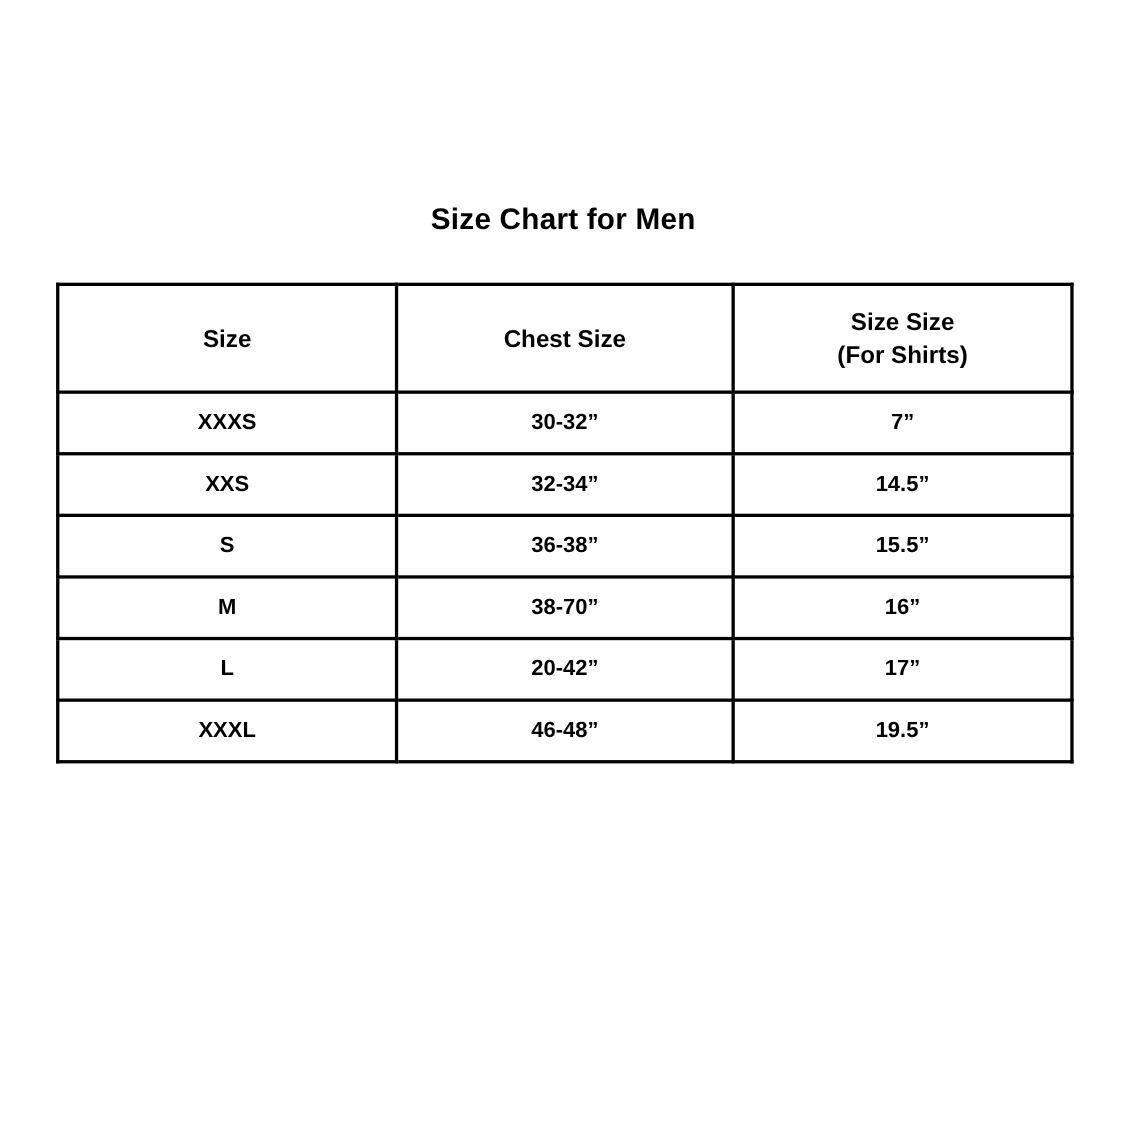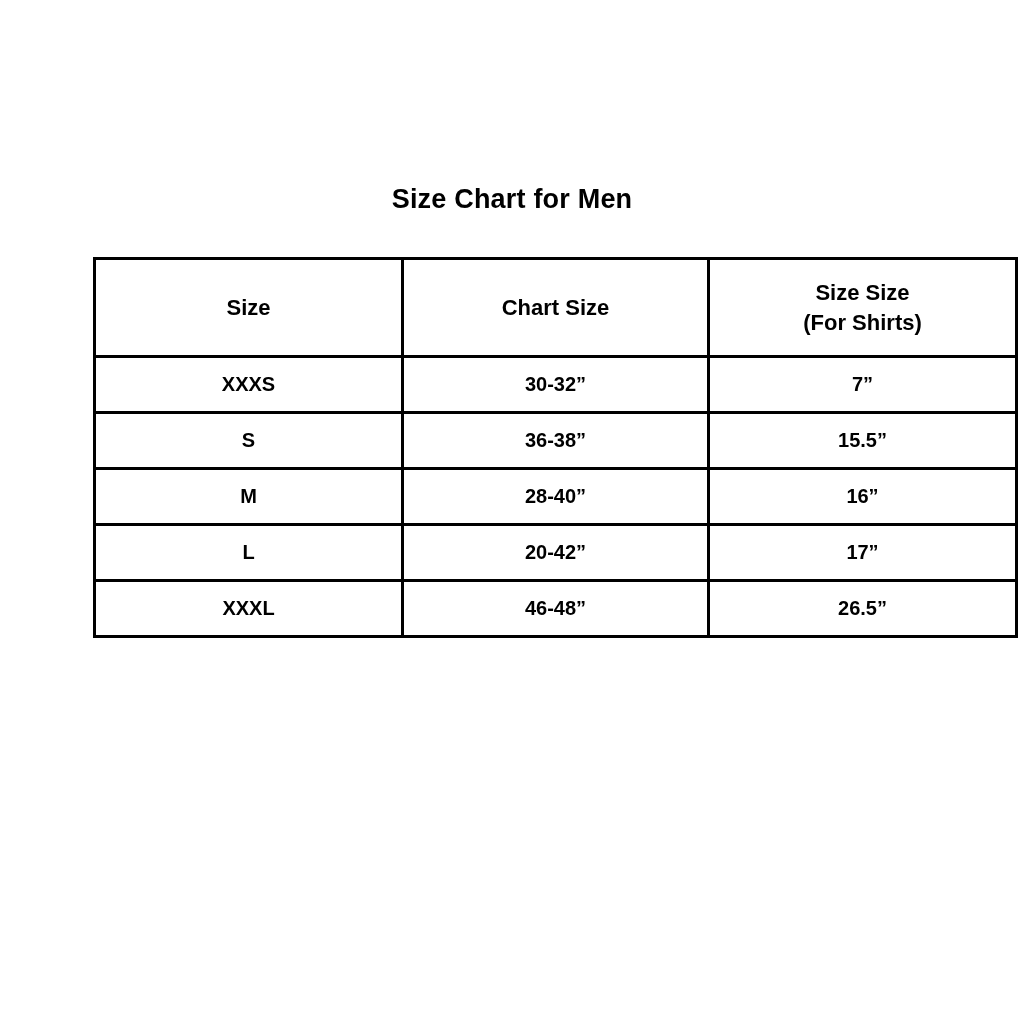--- a/index.html
+++ b/index.html
@@ -32,21 +32,20 @@
     font-weight: bold;
     letter-spacing: 0.2px;
   }
   table.size-table {
     position: absolute;
     left: 51px;
     top: 241px;
     width: 922px;
     border-collapse: collapse;
     table-layout: fixed;
-    margin-left: 42px;
   }
   table.size-table col.c1 { width: 308px; }
   table.size-table col.c2 { width: 306px; }
   table.size-table col.c3 { width: 308px; }
 
   table.size-table th,
   table.size-table td {
     border: 3px solid #000000;
     text-align: center;
     vertical-align: middle;
@@ -85,50 +84,55 @@
       <col class="c1">
       <col class="c2">
       <col class="c3">
     </colgroup>
     <thead>
       <tr>
         <th>
           <span>Size</span>
         </th>
         <th>
-          <span>Chart Size</span>
+          <span>Chest Size</span>
         </th>
         <th>
           <span>Size Size</span>
           <span class="sub">(For Shirts)</span>
         </th>
       </tr>
     </thead>
     <tbody>
       <tr>
         <td class="size-cell">XXXS</td>
         <td>30-32”</td>
         <td>7”</td>
       </tr>
       <tr>
+        <td class="size-cell">XXS</td>
+        <td>32-34”</td>
+        <td>14.5”</td>
+      </tr>
+      <tr>
         <td class="size-cell">S</td>
         <td>36-38”</td>
         <td>15.5”</td>
       </tr>
       <tr>
         <td class="size-cell">M</td>
-        <td>28-40”</td>
+        <td>38-70”</td>
         <td>16”</td>
       </tr>
       <tr>
         <td class="size-cell">L</td>
         <td>20-42”</td>
         <td>17”</td>
       </tr>
       <tr>
         <td class="size-cell">XXXL</td>
         <td>46-48”</td>
-        <td>26.5”</td>
+        <td>19.5”</td>
       </tr>
     </tbody>
   </table>
 
 </div>
 
 </body></html>

